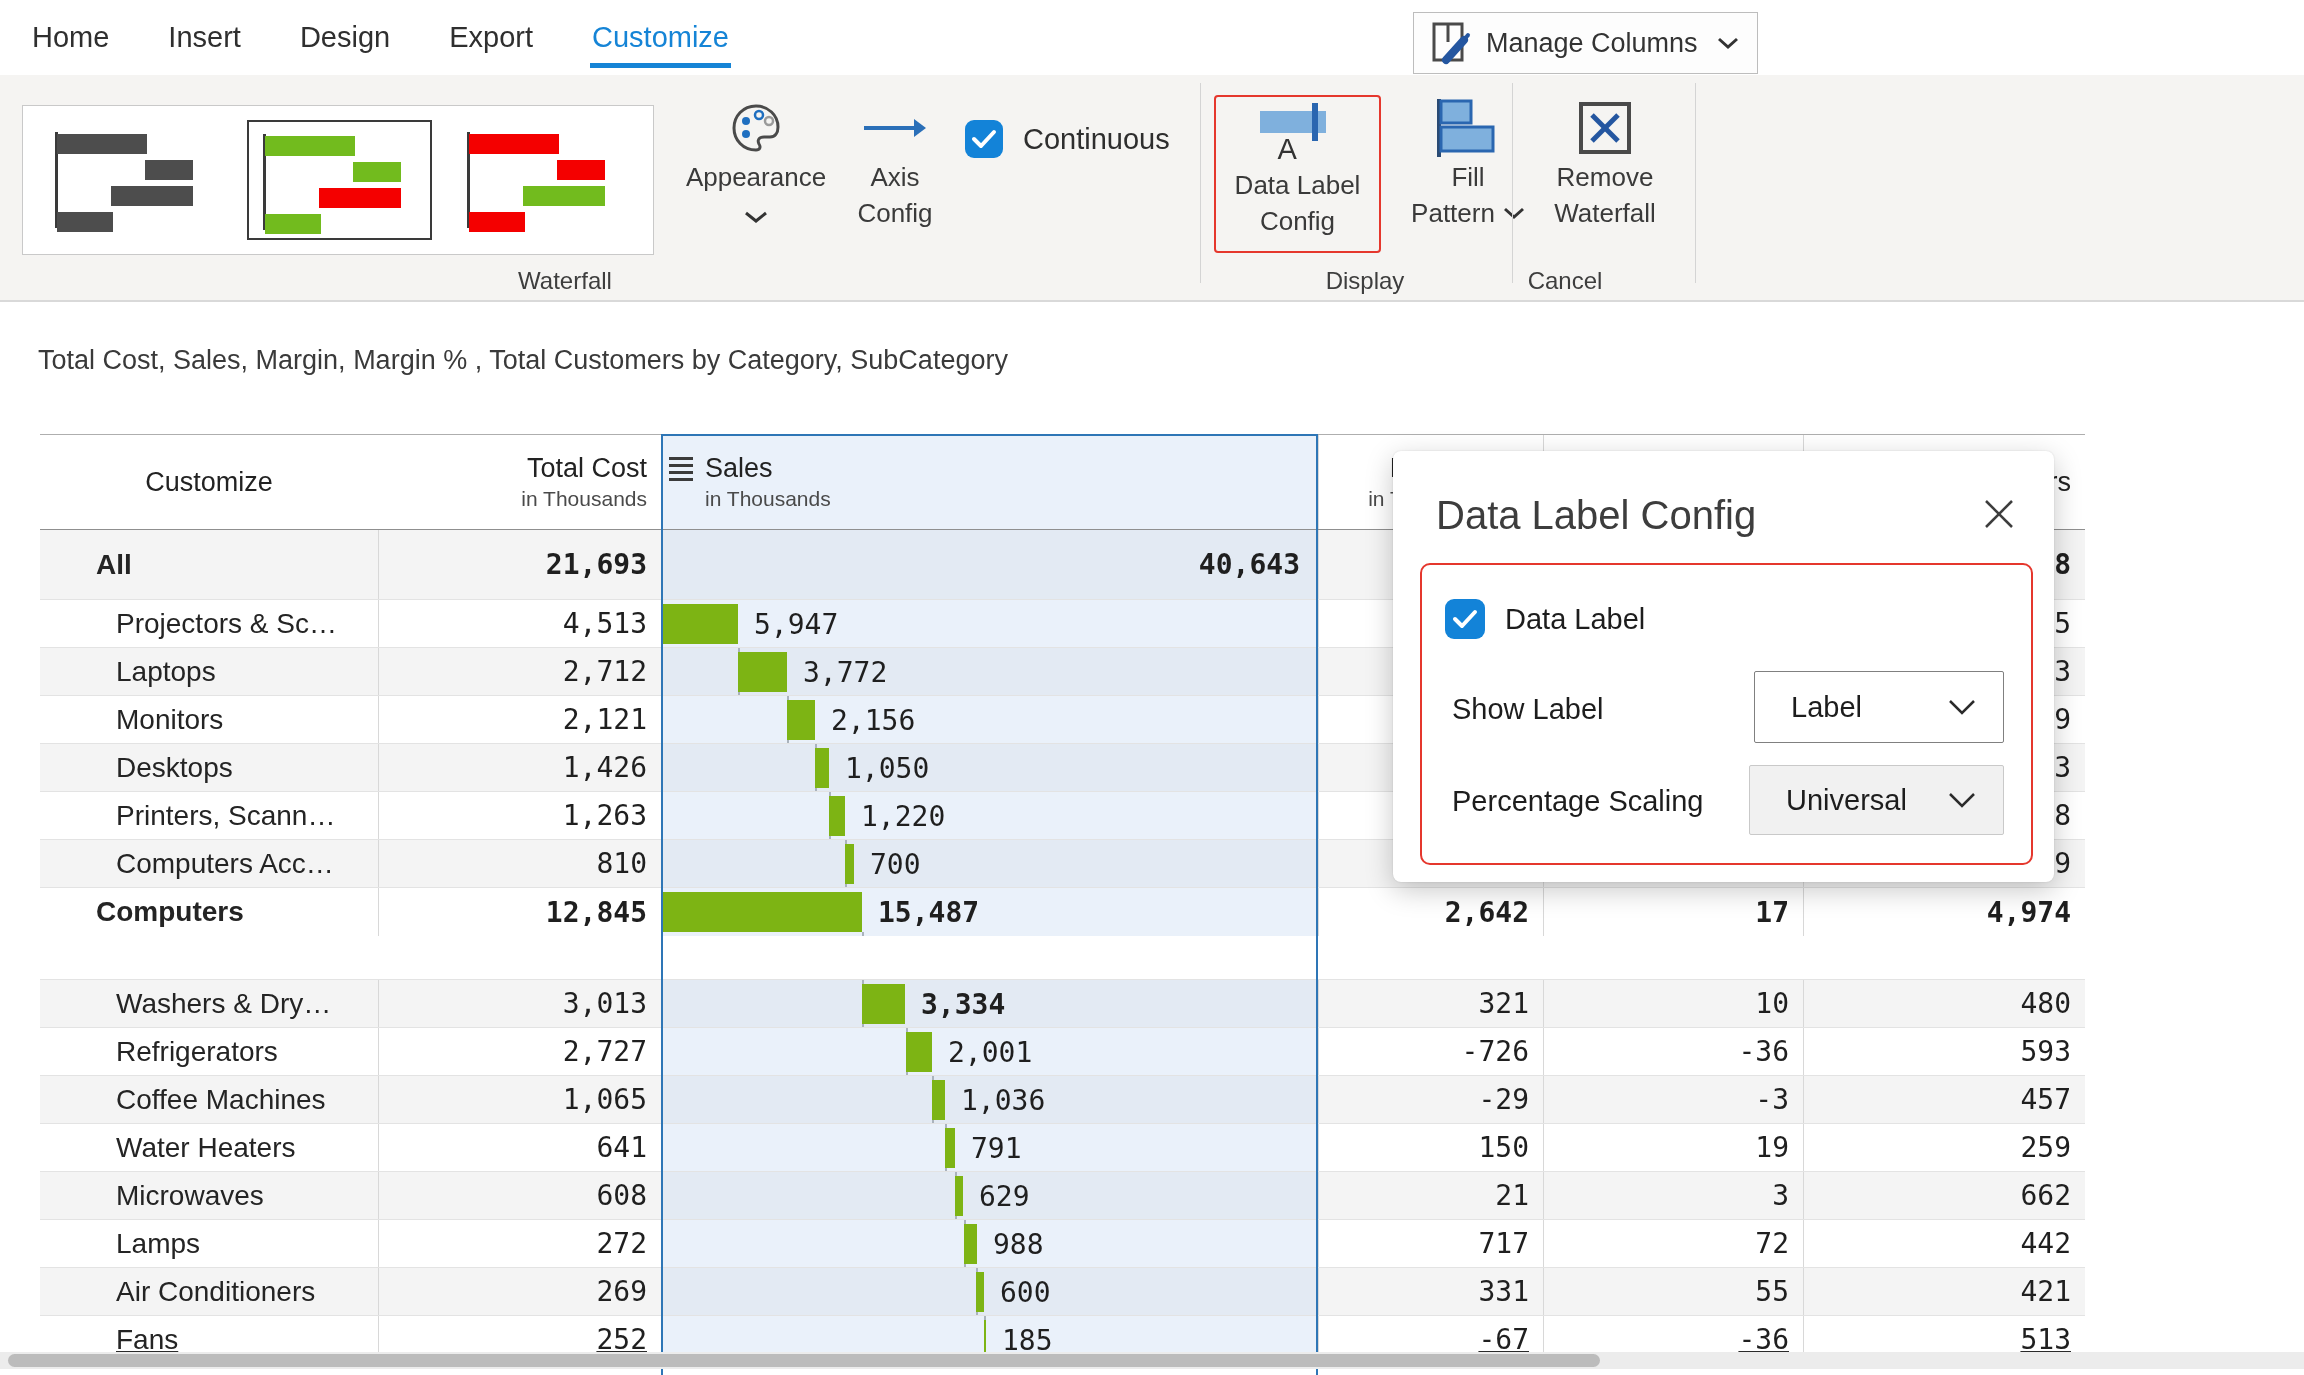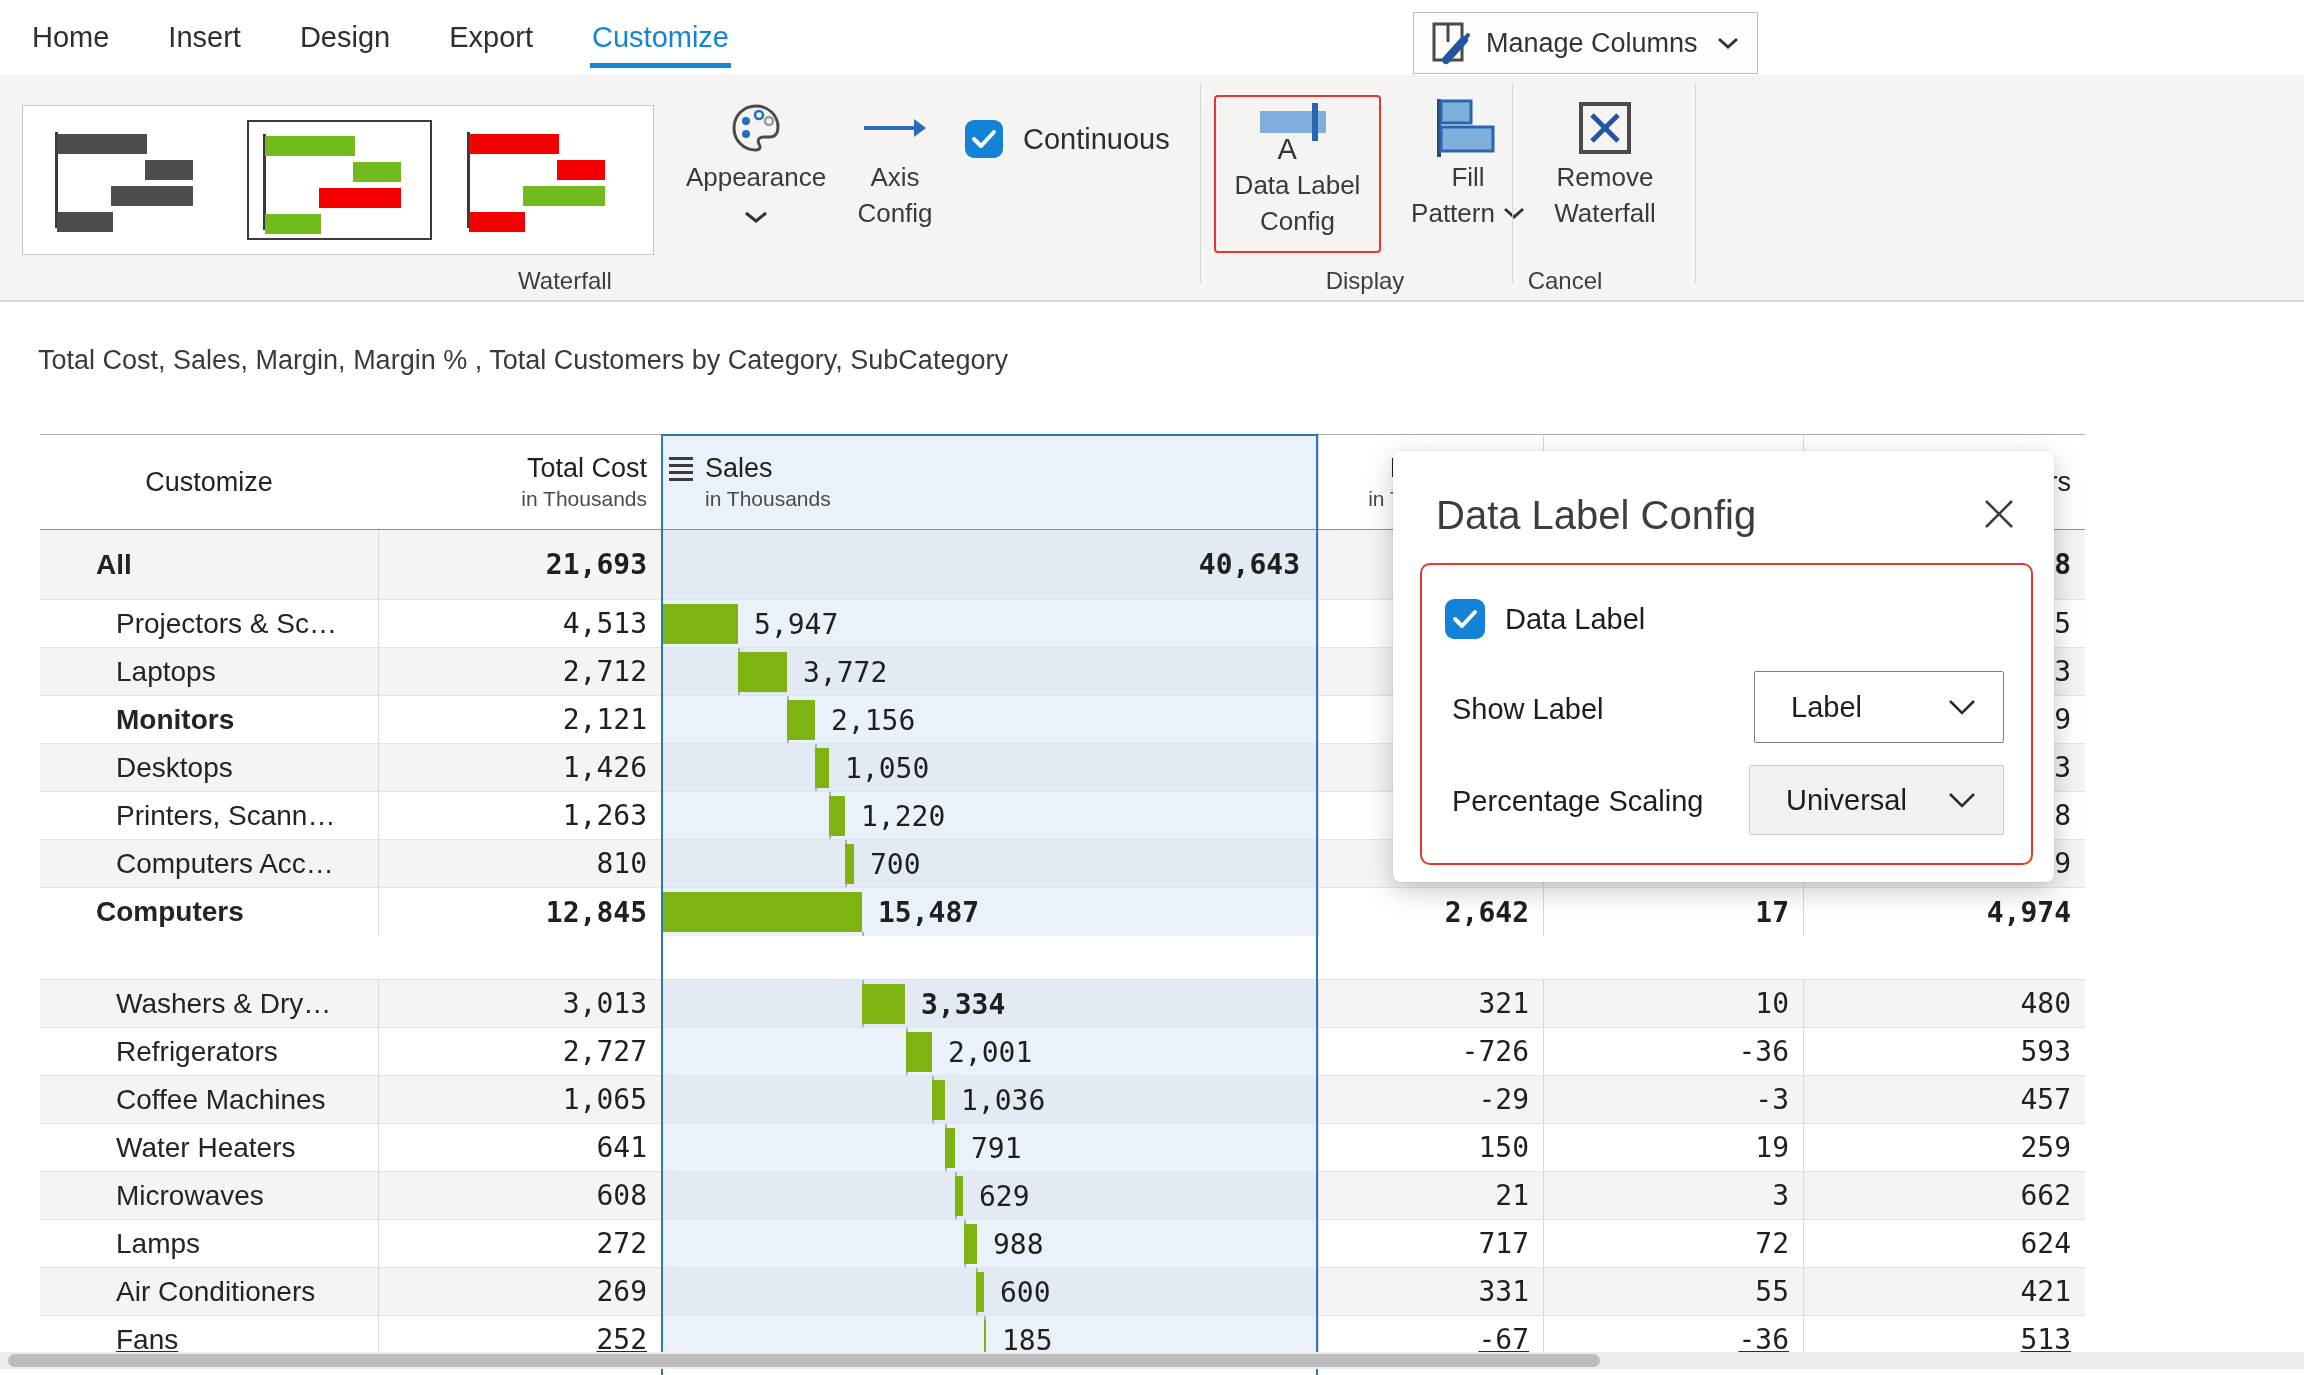--- a/index.html
+++ b/index.html
@@ -321,21 +321,21 @@
           <span class="num"></span>
         </div>
         <div class="cell c-num b-left" style="width: 260px;">
           <span class="num"></span>
         </div>
         <div class="cell c-num b-left" style="width: 282px;">
           <span class="num">3</span>
         </div>
       </div>
       <div class="t-row" style="height: 48px;">
-        <div class="cell c-cat" style="width: 338px; font-weight: bold;">Monitors</div>
+        <div class="cell c-cat" style="width: 338px;">Monitors</div>
         <div class="cell c-num b-left" style="width: 283px;">
           <span class="num">2,121</span>
         </div>
         <div class="cell sales-cell" style="width: 657px; background: rgb(234, 241, 250);">
           <div class="wconn" style="left:126px"></div>
           <div class="wbar" style="left:126px;width:28px;background:#7db414"></div>
           <div class="wlabel" style="left:170px">
             <span class="num">2,156</span>
           </div>
         </div>
@@ -559,21 +559,21 @@
             <span class="num">988</span>
           </div>
         </div>
         <div class="cell c-num b-left" style="width: 225px;">
           <span class="num">717</span>
         </div>
         <div class="cell c-num b-left" style="width: 260px;">
           <span class="num">72</span>
         </div>
         <div class="cell c-num b-left" style="width: 282px;">
-          <span class="num">624</span>
+          <span class="num">442</span>
         </div>
       </div>
       <div class="t-row shade" style="height: 48px;">
         <div class="cell c-cat" style="width: 338px;">Air Conditioners</div>
         <div class="cell c-num b-left" style="width: 283px;">
           <span class="num">269</span>
         </div>
         <div class="cell sales-cell" style="width: 657px; background: rgb(227, 234, 243);">
           <div class="wconn" style="left:315px"></div>
           <div class="wbar" style="left:315px;width:8px;background:#7db414"></div>

